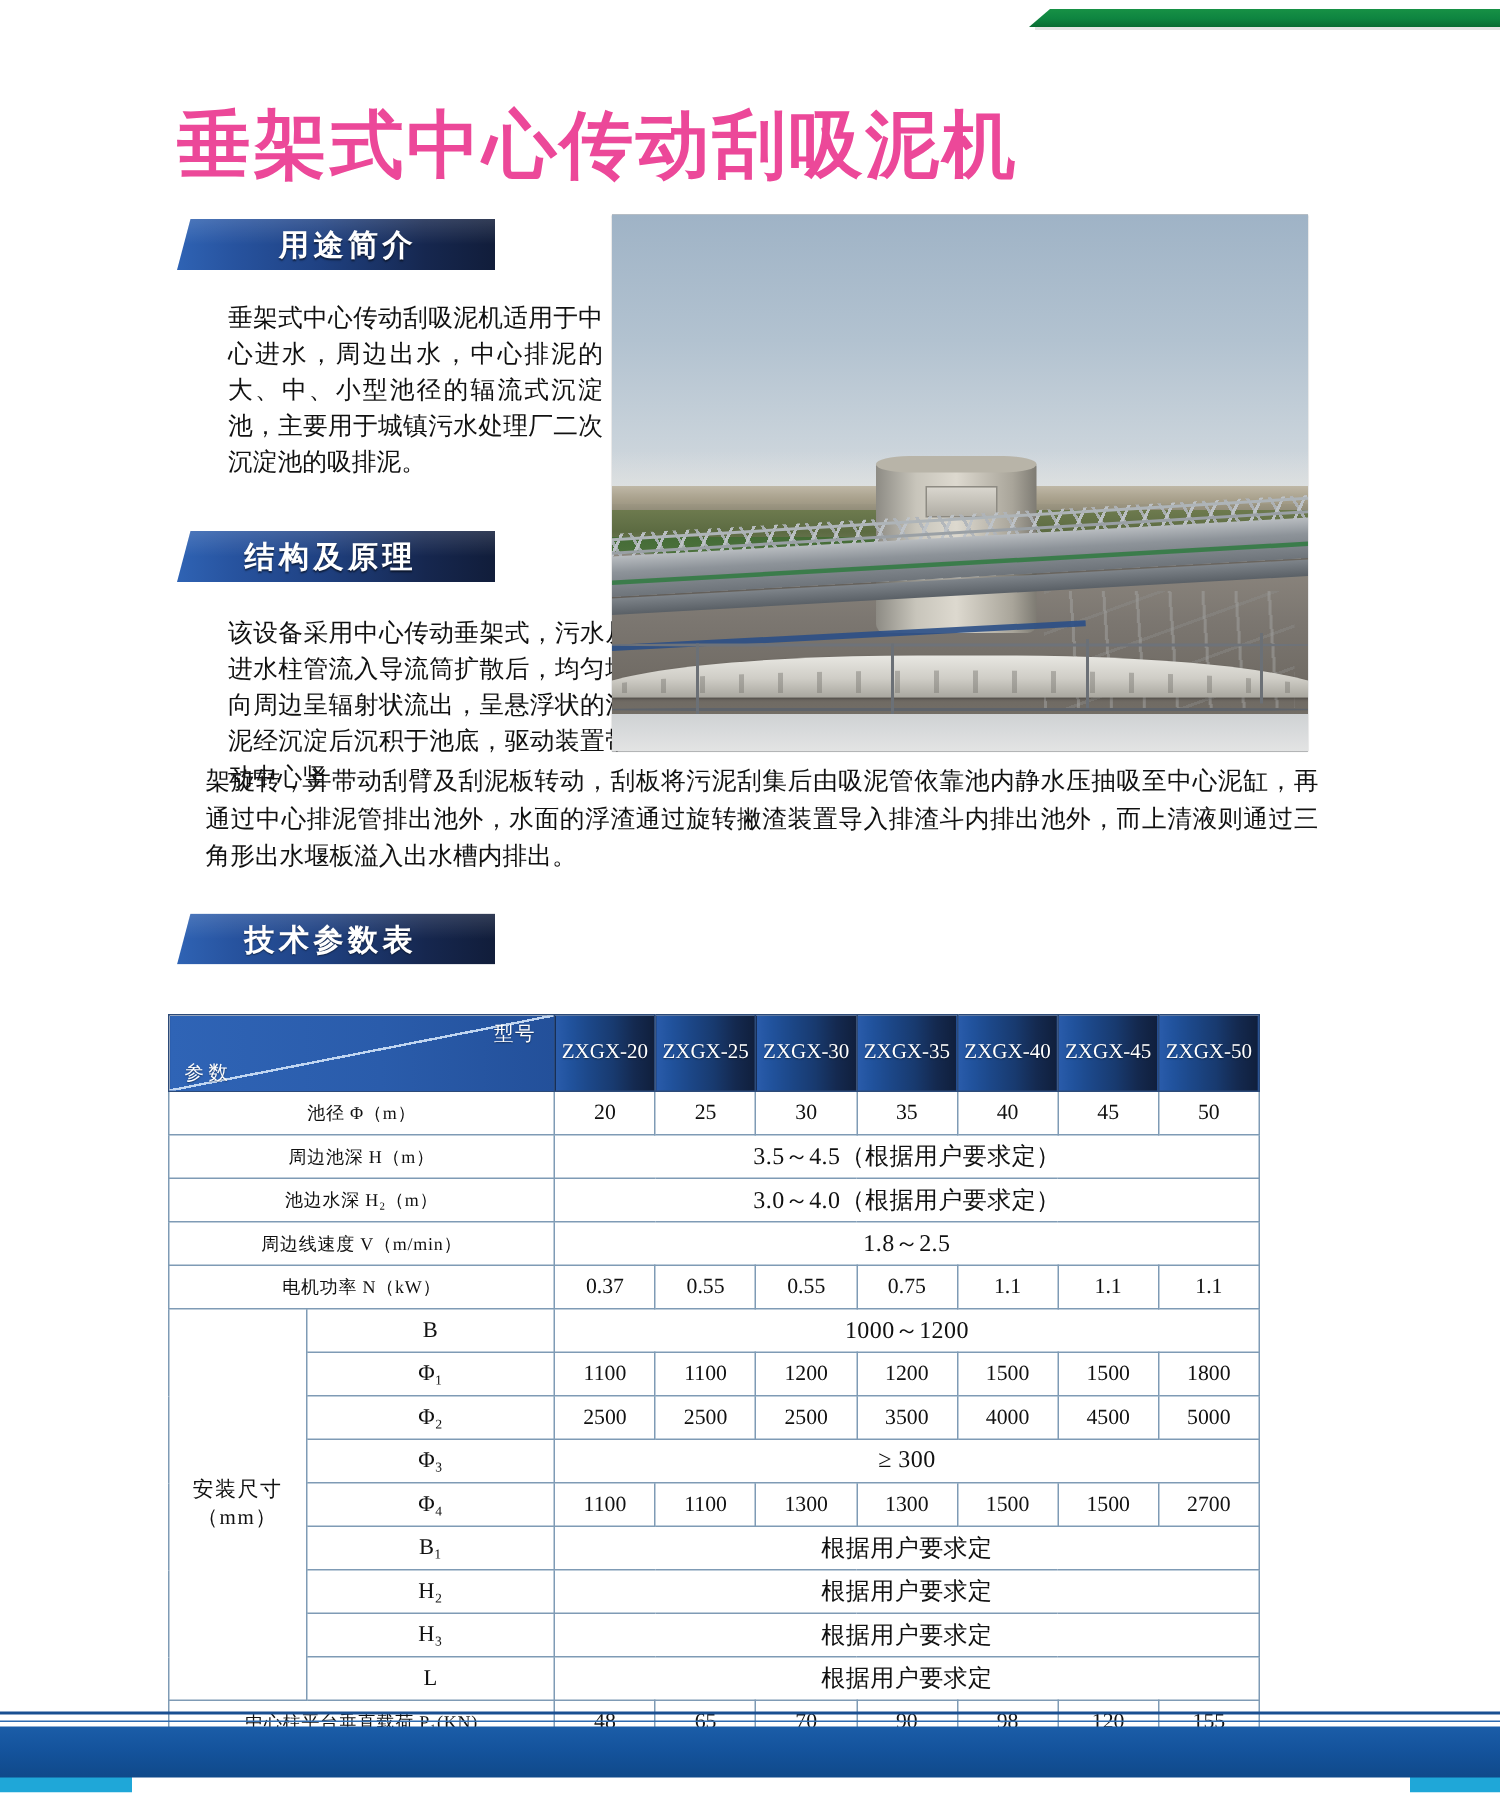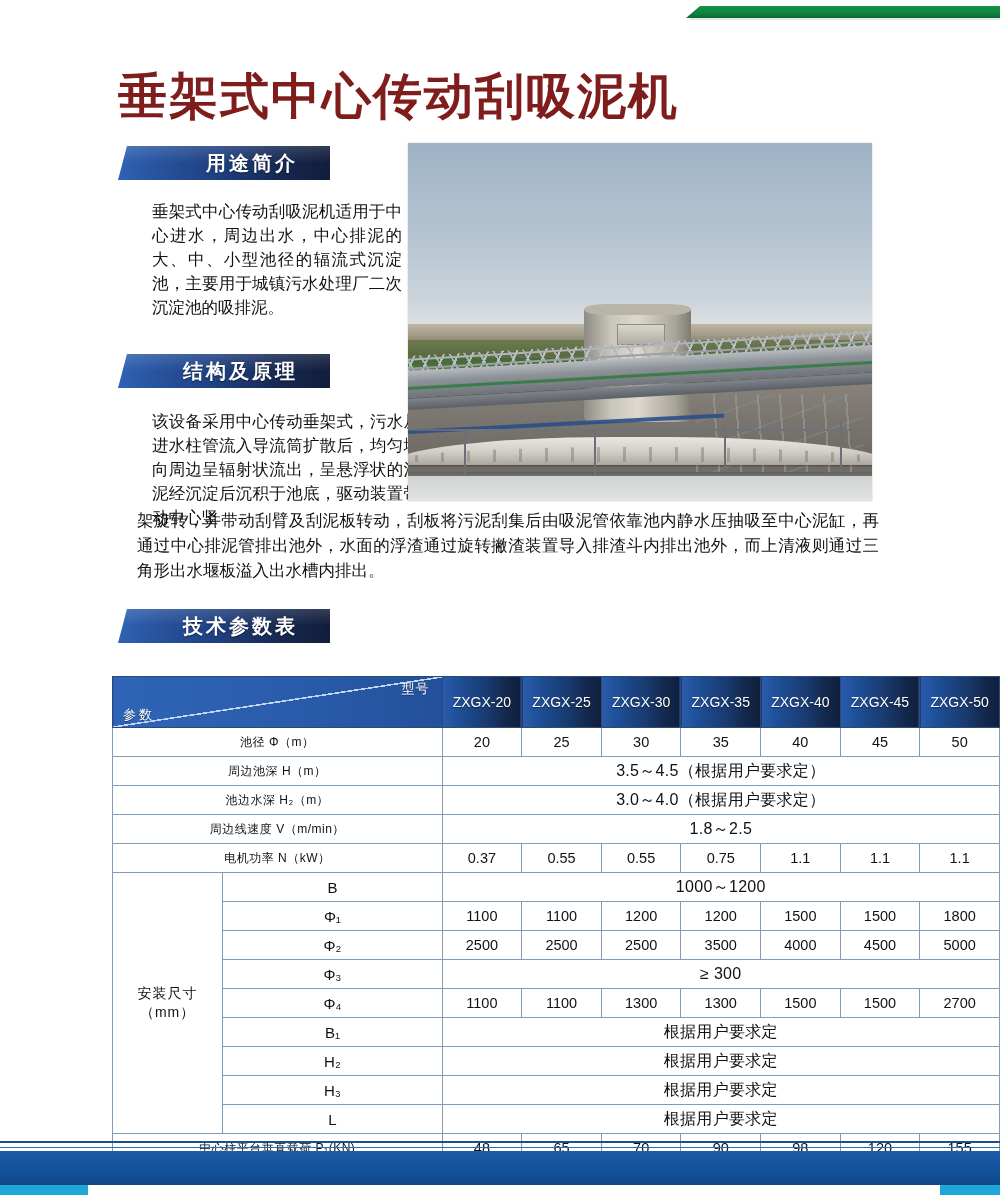--- a/index.html
+++ b/index.html
@@ -21,41 +21,41 @@
   .top-green-shadow{
     position:absolute;top:18px;left:690px;width:310px;height:2px;
     background:rgba(0,0,0,.10);
   }
 
   
   .page-title{
     position:absolute;left:118px;top:64px;
     font-family:"DejaVu Serif","Liberation Serif",serif;
     font-size:49px;font-weight:700;letter-spacing:2px;
-    color:#7f1d1d;white-space:nowrap;
+    color:#ec4899;white-space:nowrap;
   }
 
   
   .banner{
     position:absolute;height:34px;width:212px;
     background:linear-gradient(90deg,#2f63b4 0%,#27539f 18%,#1f4182 45%,#16274f 78%,#111d3a 100%);
     clip-path:polygon(9px 0,212px 0,212px 34px,0 34px);
     box-shadow:2px 2px 2px rgba(0,0,0,.25);
     display:flex;align-items:center;justify-content:flex-end;
   }
   .banner::after{
     content:"";position:absolute;left:0;top:0;width:100%;height:50%;
     background:linear-gradient(180deg,rgba(255,255,255,.14),rgba(255,255,255,0));
     pointer-events:none;
   }
   .banner span{
     position:relative;z-index:2;
     color:#ffffff;font-size:20px;font-weight:700;letter-spacing:3px;
     font-family:"DejaVu Sans","Liberation Sans",sans-serif;
-    padding-right:32px;
+    padding-right:52px;
     text-shadow:0 1px 1px rgba(0,0,0,.5);
   }
   #banner-use{left:118px;top:146px;}
   #banner-struct{left:118px;top:354px;}
   #banner-spec{left:118px;top:609px;}
 
   
   .para{
     position:absolute;
     font-family:"DejaVu Serif","Liberation Serif",serif;
@@ -129,22 +129,22 @@
     background:linear-gradient(180deg,#d9d6ce,#b0ada4);border:1px solid #8e8b83;}
   .ph-scaffold{position:absolute;left:62%;top:70%;width:36%;height:22%;
     background:repeating-linear-gradient(86deg,rgba(160,160,158,.55) 0 2px,rgba(0,0,0,0) 2px 22px),
                repeating-linear-gradient(160deg,rgba(140,140,138,.4) 0 2px,rgba(0,0,0,0) 2px 26px);}
   .ph-bottom{position:absolute;left:0;bottom:0;width:100%;height:7%;
     background:linear-gradient(180deg,#cfd2d4 0%,#e3e4e4 100%);}
 
   
   table.spec{
     position:absolute;left:112px;top:676px;
-    width:888px;border-collapse:collapse;
-    font-family:Liberation Sans, sans-serif;
+    width:728px;border-collapse:collapse;
+    font-family:Liberation Serif, serif;
     font-size:13.5px;color:#111;background:#fff;
   }
   table.spec td,table.spec th{
     border:1px solid #7f9bb5;
     text-align:center;vertical-align:middle;
     padding:2px 1px;height:24px;font-weight:400;
   }
   table.spec tr.hdr th{
     border:1px solid #2c4a78;
     color:#ffffff;font-size:14px;height:46px;

